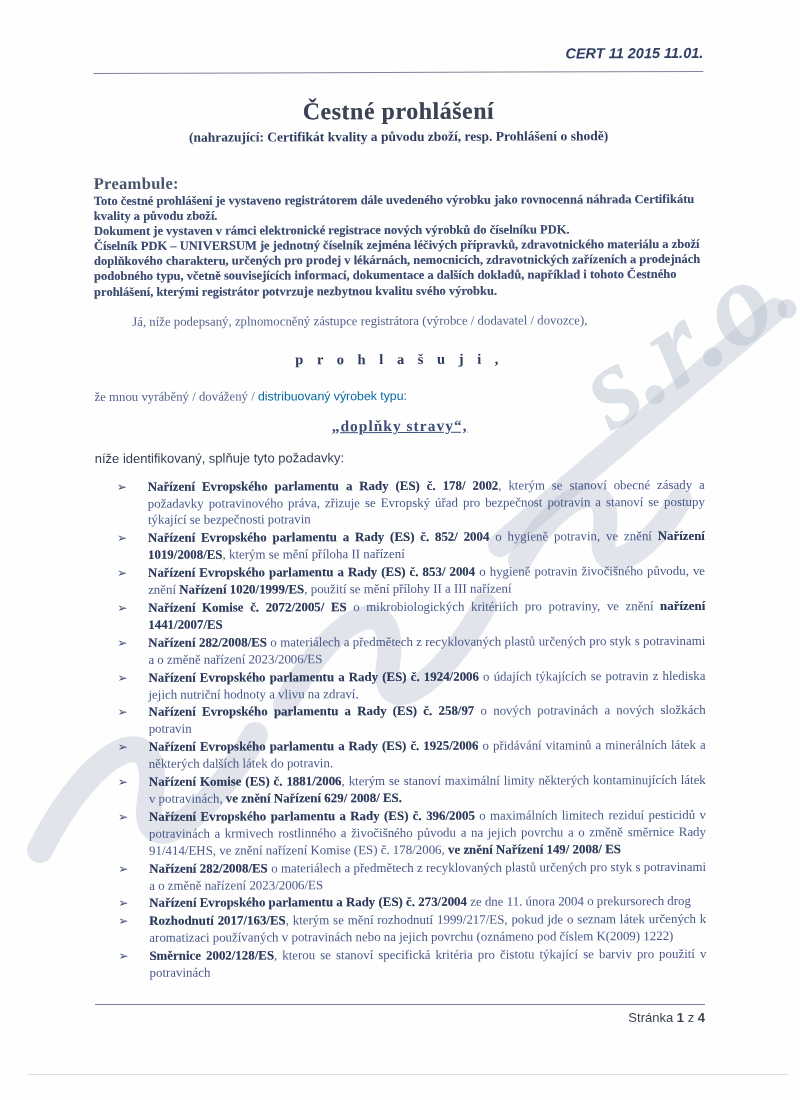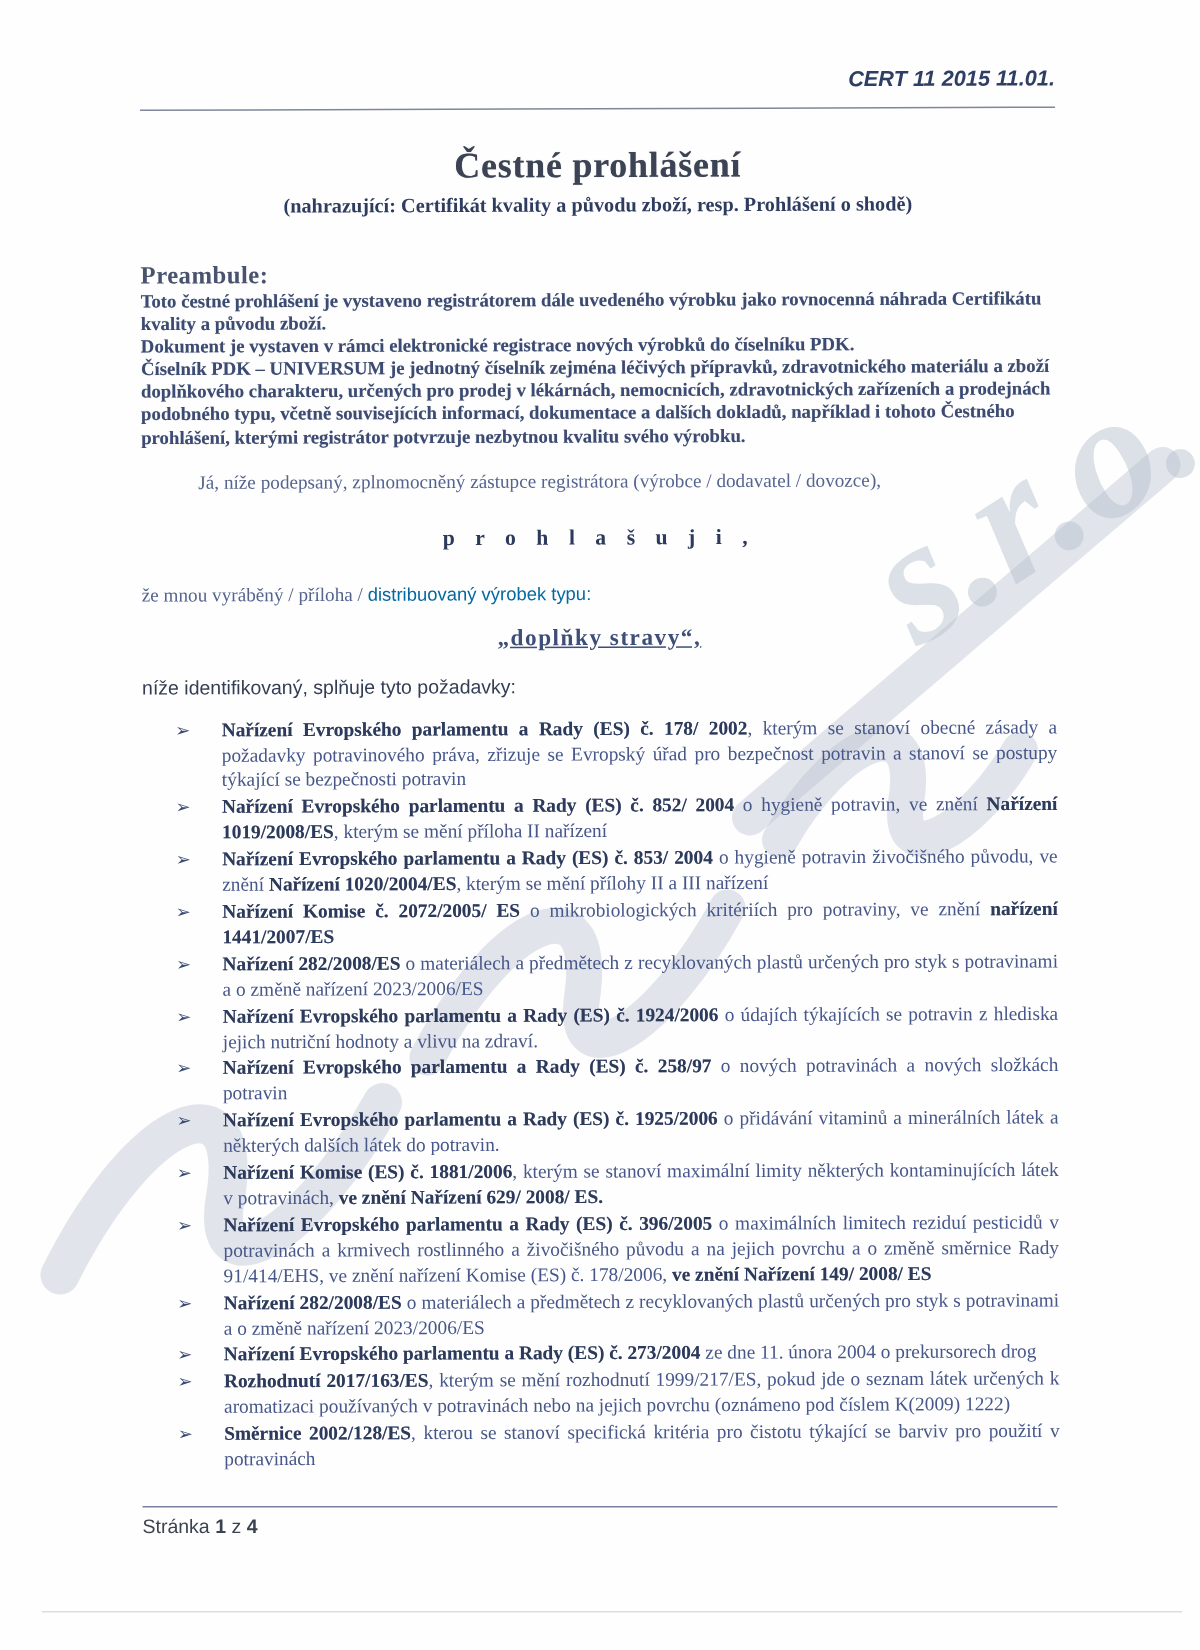--- a/index.html
+++ b/index.html
@@ -98,21 +98,21 @@
     position:absolute;left:-31px;top:0;
     font-size:12px;color:#3a4a73;
   }
   ul.reqs .b{font-weight:bold;color:#2c3a5c;text-shadow:0 0 0.4px rgba(44,58,92,.45);}
   
   .footer{
     position:absolute;left:95px;right:95px;top:1004px;z-index:1;
   }
   .footer .rule{border-top:1.4px solid #77829c;margin:0;}
   .footer-text{
-    margin-top:5px;text-align:left;
+    margin-top:5px;text-align:right;
     font-family:"Liberation Sans", sans-serif;
     font-size:13px;color:#3c4350;
   }
   .footer-text .b{font-weight:bold;}
   .scan-line{
     position:absolute;left:28px;right:12px;top:1074px;
     border-top:1px solid #d8dce3;z-index:1;
   }
 </style>
 </head>
@@ -143,34 +143,34 @@
       <p>Toto čestné prohlášení je vystaveno registrátorem dále uvedeného výrobku jako rovnocenná náhrada Certifikátu kvality a původu zboží.</p>
       <p>Dokument je vystaven v rámci elektronické registrace nových výrobků do číselníku PDK.</p>
       <p>Číselník PDK – UNIVERSUM je jednotný číselník zejména léčivých přípravků, zdravotnického materiálu a zboží doplňkového charakteru, určených pro prodej v lékárnách, nemocnicích, zdravotnických zařízeních a prodejnách podobného typu, včetně souvisejících informací, dokumentace a dalších dokladů, například i tohoto Čestného prohlášení, kterými registrátor potvrzuje nezbytnou kvalitu svého výrobku.</p>
     </div>
 
     <p class="intro">Já, níže podepsaný, zplnomocněný zástupce registrátora (výrobce / dodavatel / dovozce),</p>
 
     <p class="verb">p r o h l a š u j i ,</p>
 
     <p class="prodline">
-      <span>že mnou vyráběný / příloha  /</span>
+      <span>že mnou vyráběný / dovážený  /</span>
       <span class="sansbit">distribuovaný výrobek typu:</span>
     </p>
 
     <p class="ptype">
       <span>„doplňky stravy“,</span>
     </p>
 
     <p class="reqline">níže identifikovaný, splňuje tyto požadavky:</p>
 
     <ul class="reqs">
         <li><span class="bullet">➢</span><span class="b">Nařízení Evropského parlamentu a Rady (ES) č. 178/ 2002</span><span>, kterým se stanoví obecné zásady a požadavky potravinového práva, zřizuje se Evropský úřad pro bezpečnost potravin a stanoví se postupy týkající se bezpečnosti potravin</span></li>
         <li><span class="bullet">➢</span><span class="b">Nařízení Evropského parlamentu a Rady (ES) č. 852/ 2004</span><span> o hygieně potravin, ve znění </span><span class="b">Nařízení 1019/2008/ES</span><span>, kterým se mění příloha II nařízení</span></li>
-        <li><span class="bullet">➢</span><span class="b">Nařízení Evropského parlamentu a Rady (ES) č. 853/ 2004</span><span> o hygieně potravin živočišného původu, ve znění </span><span class="b">Nařízení 1020/2004/ES</span><span>, kterým se mění přílohy II a III nařízení</span></li>
+        <li><span class="bullet">➢</span><span class="b">Nařízení Evropského parlamentu a Rady (ES) č. 853/ 2004</span><span> o hygieně potravin živočišného původu, ve znění </span><span class="b">Nařízení 1020/1999/ES</span><span>, použití se mění přílohy II a III nařízení</span></li>
         <li><span class="bullet">➢</span><span class="b">Nařízení Komise č. 2072/2005/ ES</span><span> o mikrobiologických kritériích pro potraviny, ve znění </span><span class="b">nařízení 1441/2007/ES</span></li>
         <li><span class="bullet">➢</span><span class="b">Nařízení 282/2008/ES</span><span> o materiálech a předmětech z recyklovaných plastů určených pro styk s potravinami a o změně nařízení 2023/2006/ES</span></li>
         <li><span class="bullet">➢</span><span class="b">Nařízení Evropského parlamentu a Rady (ES) č. 1924/2006</span><span>  o údajích týkajících se potravin z hlediska jejich nutriční hodnoty a vlivu na zdraví.</span></li>
         <li><span class="bullet">➢</span><span class="b">Nařízení Evropského parlamentu a Rady (ES) č. 258/97</span><span> o nových potravinách a nových složkách potravin</span></li>
         <li><span class="bullet">➢</span><span class="b">Nařízení Evropského parlamentu a Rady (ES) č. 1925/2006</span><span>  o přidávání vitaminů a minerálních látek a některých dalších látek do potravin.</span></li>
         <li><span class="bullet">➢</span><span class="b">Nařízení Komise (ES) č. 1881/2006</span><span>, kterým se stanoví maximální limity některých kontaminujících látek v potravinách, </span><span class="b">ve znění Nařízení 629/ 2008/ ES.</span></li>
         <li><span class="bullet">➢</span><span class="b">Nařízení Evropského parlamentu a Rady (ES) č. 396/2005</span><span> o maximálních limitech reziduí pesticidů v potravinách a krmivech rostlinného a živočišného původu a na jejich povrchu a o změně směrnice Rady 91/414/EHS, ve znění nařízení Komise (ES) č. 178/2006, </span><span class="b">ve znění Nařízení 149/ 2008/ ES</span></li>
         <li><span class="bullet">➢</span><span class="b">Nařízení 282/2008/ES</span><span> o materiálech a předmětech z recyklovaných plastů určených pro styk s potravinami a o změně nařízení 2023/2006/ES</span></li>
         <li><span class="bullet">➢</span><span class="b">Nařízení Evropského parlamentu a Rady (ES) č. 273/2004</span><span> ze dne 11. února 2004 o prekursorech drog</span></li>
         <li><span class="bullet">➢</span><span class="b">Rozhodnutí 2017/163/ES</span><span>, kterým se mění rozhodnutí 1999/217/ES, pokud jde o seznam látek určených k aromatizaci používaných v potravinách nebo na jejich povrchu (oznámeno pod číslem K(2009) 1222)</span></li>

